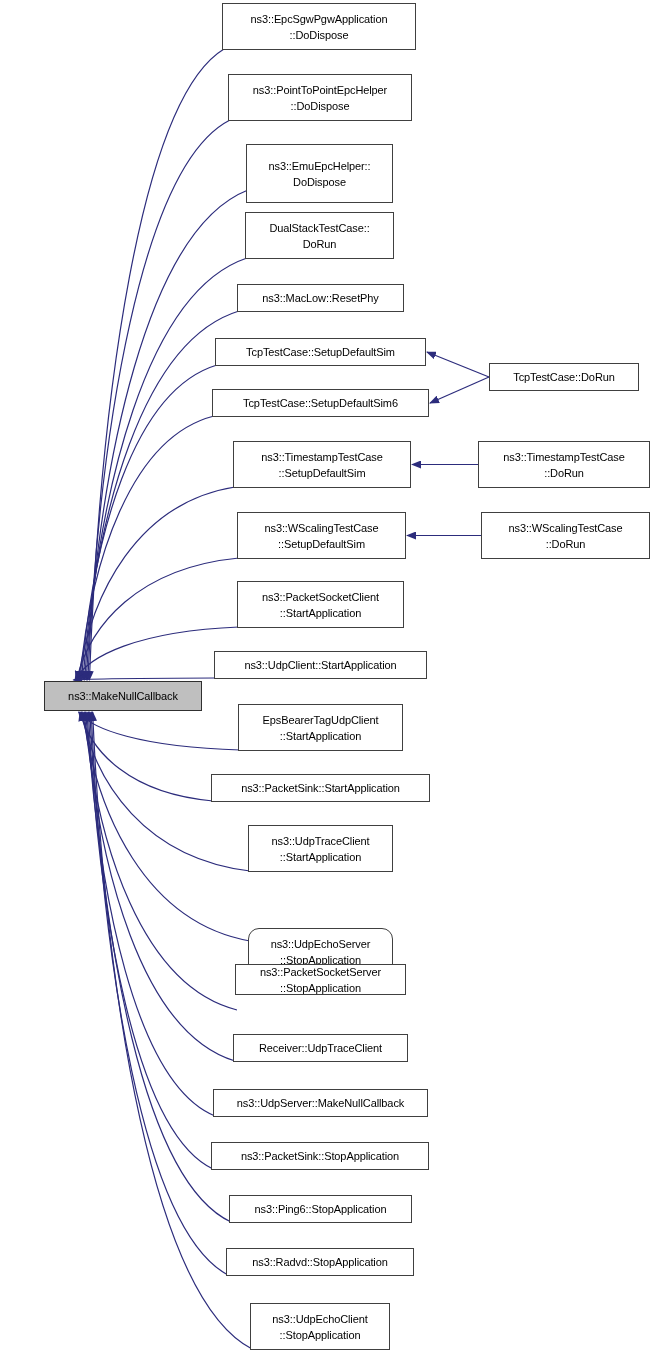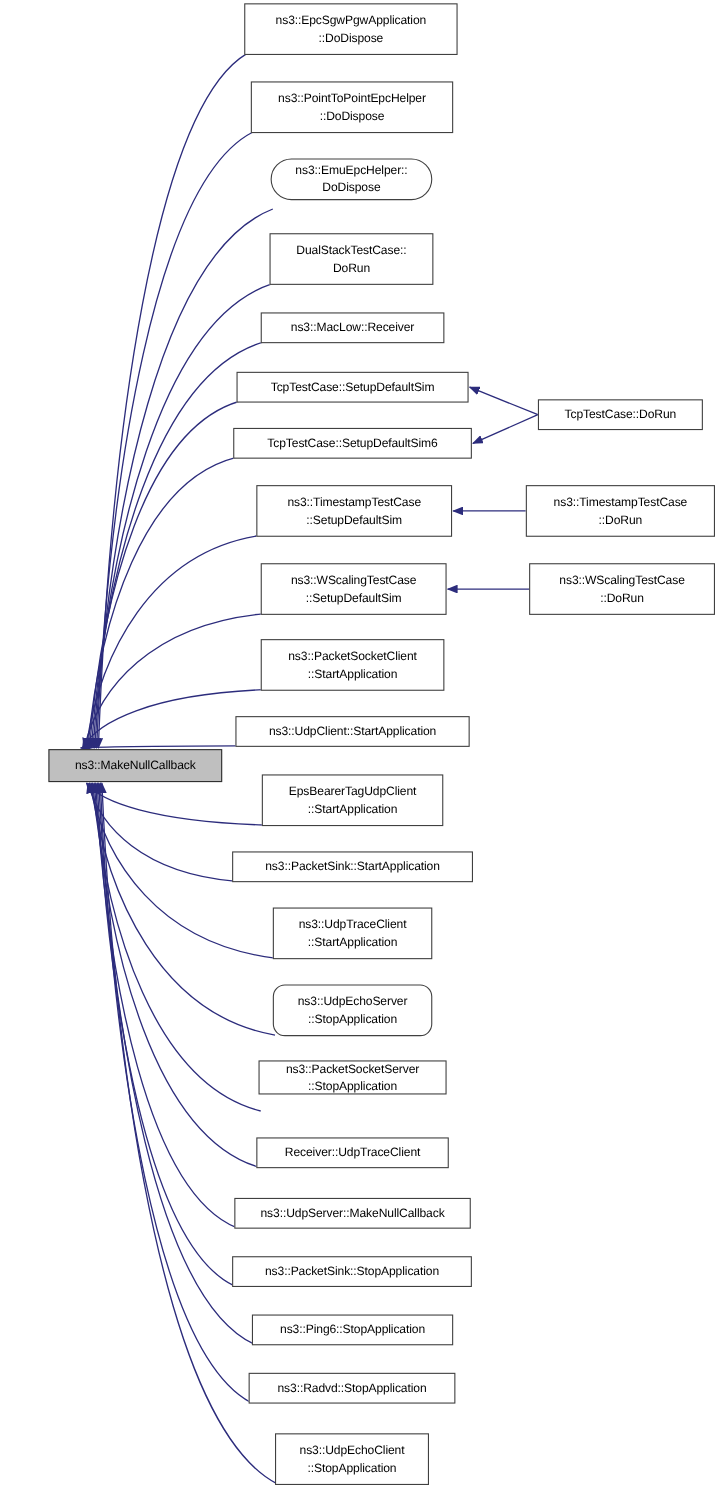--- a/index.html
+++ b/index.html
@@ -87,33 +87,33 @@
         <path d="M489,377 L430,403" marker-end="url(#arrow)"></path>
         <path d="M478,464.5 L412,464.5" marker-end="url(#arrow)"></path>
         <path d="M481,535.5 L407,535.5" marker-end="url(#arrow)"></path>
       </g>
   </svg>
 
   <div id="nodes">
       <div class="node root" style="left: 5px; top: 681px; width: 158px; height: 30px;"><span class="ln">ns3::MakeNullCallback</span></div>
       <div class="node" style="left: 222px; top: 3px; width: 194px; height: 47px;"><span class="ln">ns3::EpcSgwPgwApplication</span><span class="ln">::DoDispose</span></div>
       <div class="node" style="left: 228px; top: 74px; width: 184px; height: 47px;"><span class="ln">ns3::PointToPointEpcHelper</span><span class="ln">::DoDispose</span></div>
-      <div class="node" style="left: 246px; top: 144px; width: 147px; height: 38px; border-radius: 22px;"><span class="ln">ns3::EmuEpcHelper::</span><span class="ln">DoDispose</span></div>
+      <div class="node" style="left: 246px; top: 144px; width: 147px; height: 59px;"><span class="ln">ns3::EmuEpcHelper::</span><span class="ln">DoDispose</span></div>
       <div class="node" style="left: 245px; top: 212px; width: 149px; height: 47px;"><span class="ln">DualStackTestCase::</span><span class="ln">DoRun</span></div>
-      <div class="node" style="left: 237px; top: 284px; width: 167px; height: 28px;"><span class="ln">ns3::MacLow::Receiver</span></div>
+      <div class="node" style="left: 237px; top: 284px; width: 167px; height: 28px;"><span class="ln">ns3::MacLow::ResetPhy</span></div>
       <div class="node" style="left: 215px; top: 338px; width: 211px; height: 28px;"><span class="ln">TcpTestCase::SetupDefaultSim</span></div>
       <div class="node" style="left: 212px; top: 389px; width: 217px; height: 28px;"><span class="ln">TcpTestCase::SetupDefaultSim6</span></div>
       <div class="node" style="left: 233px; top: 441px; width: 178px; height: 47px;"><span class="ln">ns3::TimestampTestCase</span><span class="ln">::SetupDefaultSim</span></div>
       <div class="node" style="left: 237px; top: 512px; width: 169px; height: 47px;"><span class="ln">ns3::WScalingTestCase</span><span class="ln">::SetupDefaultSim</span></div>
       <div class="node" style="left: 237px; top: 581px; width: 167px; height: 47px;"><span class="ln">ns3::PacketSocketClient</span><span class="ln">::StartApplication</span></div>
       <div class="node" style="left: 214px; top: 651px; width: 213px; height: 28px;"><span class="ln">ns3::UdpClient::StartApplication</span></div>
       <div class="node" style="left: 238px; top: 704px; width: 165px; height: 47px;"><span class="ln">EpsBearerTagUdpClient</span><span class="ln">::StartApplication</span></div>
       <div class="node" style="left: 211px; top: 774px; width: 219px; height: 28px;"><span class="ln">ns3::PacketSink::StartApplication</span></div>
       <div class="node" style="left: 248px; top: 825px; width: 145px; height: 47px;"><span class="ln">ns3::UdpTraceClient</span><span class="ln">::StartApplication</span></div>
-      <div class="node" style="left: 248px; top: 895px; width: 145px; height: 47px; border-radius: 11px;"><span class="ln">ns3::UdpEchoServer</span><span class="ln">::StopApplication</span></div>
+      <div class="node" style="left: 248px; top: 928px; width: 145px; height: 47px; border-radius: 11px;"><span class="ln">ns3::UdpEchoServer</span><span class="ln">::StopApplication</span></div>
       <div class="node" style="left: 235px; top: 964px; width: 171px; height: 31px;"><span class="ln">ns3::PacketSocketServer</span><span class="ln">::StopApplication</span></div>
       <div class="node" style="left: 233px; top: 1034px; width: 175px; height: 28px;"><span class="ln">Receiver::UdpTraceClient</span></div>
       <div class="node" style="left: 213px; top: 1089px; width: 215px; height: 28px;"><span class="ln">ns3::UdpServer::MakeNullCallback</span></div>
       <div class="node" style="left: 211px; top: 1142px; width: 218px; height: 28px;"><span class="ln">ns3::PacketSink::StopApplication</span></div>
       <div class="node" style="left: 229px; top: 1195px; width: 183px; height: 28px;"><span class="ln">ns3::Ping6::StopApplication</span></div>
       <div class="node" style="left: 226px; top: 1248px; width: 188px; height: 28px;"><span class="ln">ns3::Radvd::StopApplication</span></div>
       <div class="node" style="left: 250px; top: 1303px; width: 140px; height: 47px;"><span class="ln">ns3::UdpEchoClient</span><span class="ln">::StopApplication</span></div>
       <div class="node" style="left: 489px; top: 363px; width: 150px; height: 28px;"><span class="ln">TcpTestCase::DoRun</span></div>
       <div class="node" style="left: 478px; top: 441px; width: 172px; height: 47px;"><span class="ln">ns3::TimestampTestCase</span><span class="ln">::DoRun</span></div>
       <div class="node" style="left: 481px; top: 512px; width: 169px; height: 47px;"><span class="ln">ns3::WScalingTestCase</span><span class="ln">::DoRun</span></div>

